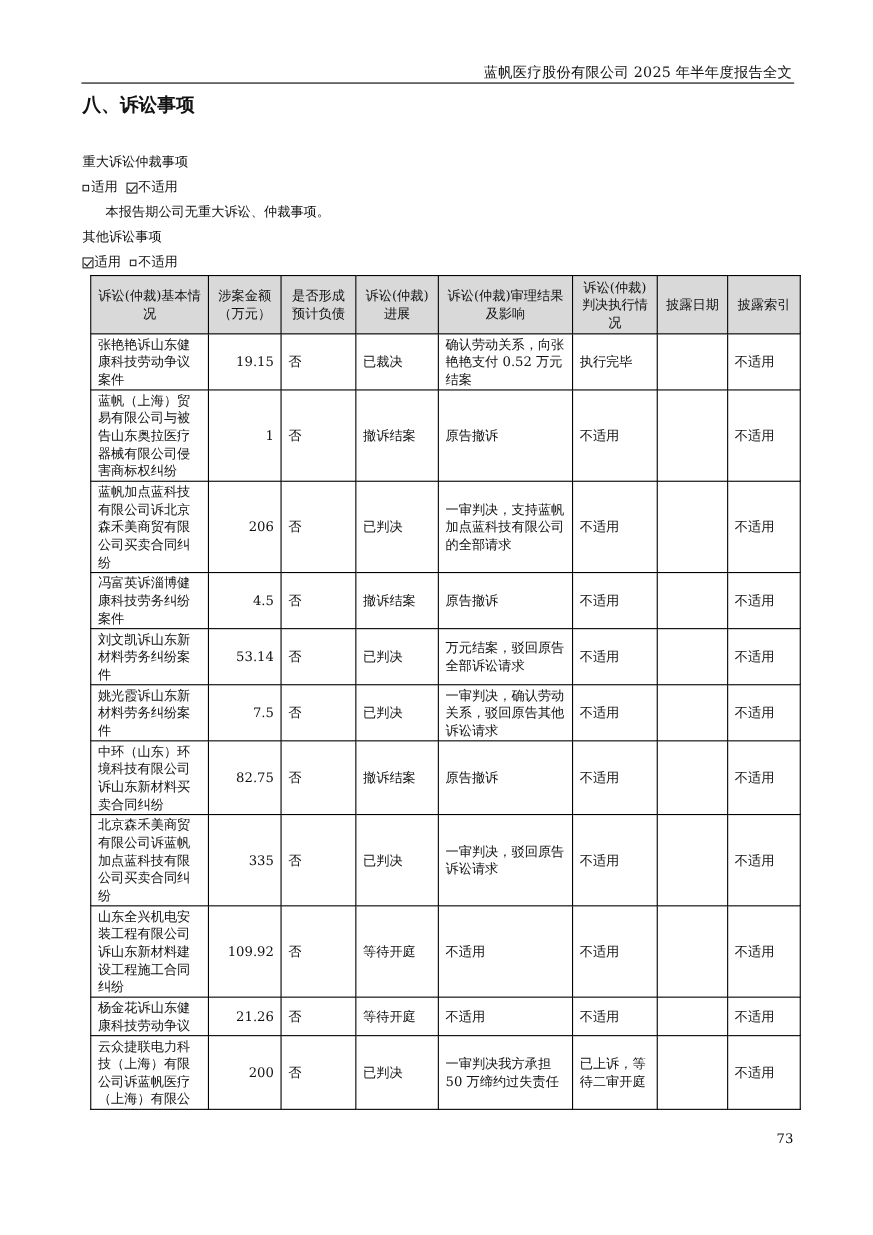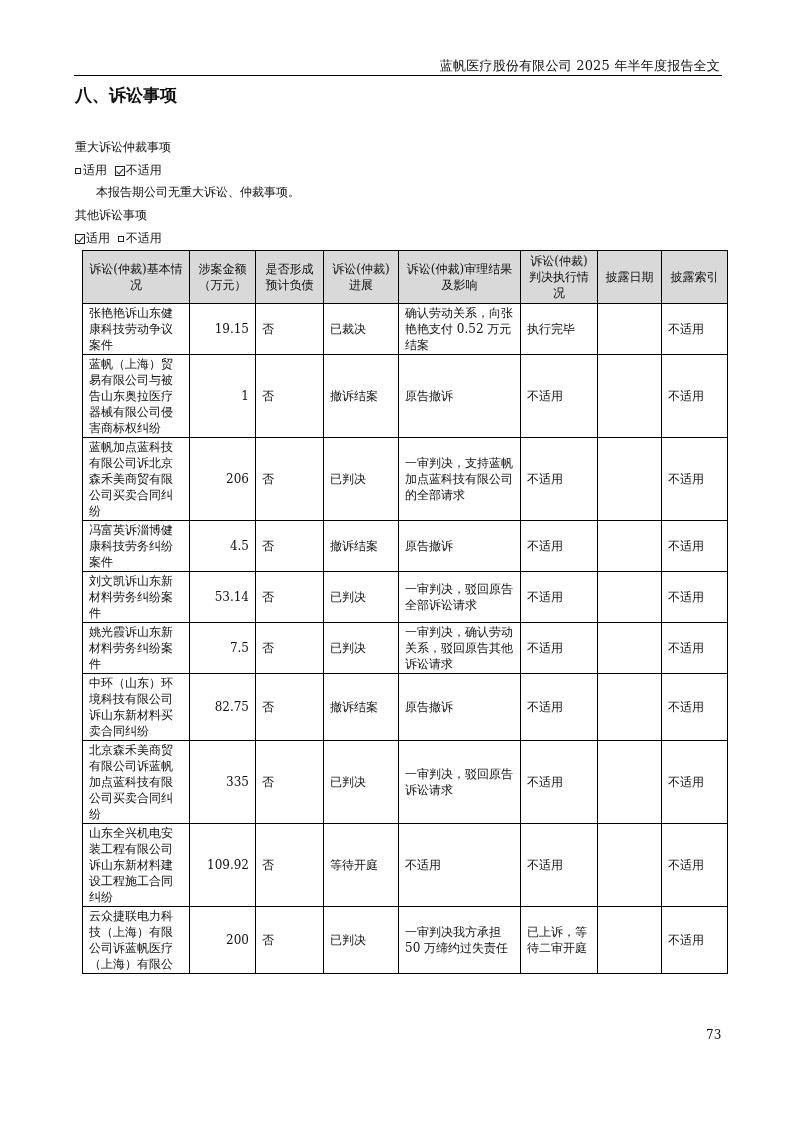--- a/index.html
+++ b/index.html
@@ -106,21 +106,21 @@
         <td>原告撤诉</td>
         <td>不适用</td>
         <td></td>
         <td>不适用</td>
       </tr>
       <tr>
         <td>刘文凯诉山东新材料劳务纠纷案件</td>
         <td class="num">53.14</td>
         <td>否</td>
         <td>已判决</td>
-        <td>一审判决，驳回原告全部诉讼请求</td>
+        <td>万元结案，驳回原告全部诉讼请求</td>
         <td>不适用</td>
         <td></td>
         <td>不适用</td>
       </tr>
       <tr>
         <td>姚光霞诉山东新材料劳务纠纷案件</td>
         <td class="num">7.5</td>
         <td>否</td>
         <td>已判决</td>
         <td>一审判决，确认劳动关系，驳回原告其他诉讼请求</td>
@@ -152,20 +152,30 @@
         <td>山东全兴机电安装工程有限公司诉山东新材料建设工程施工合同纠纷</td>
         <td class="num">109.92</td>
         <td>否</td>
         <td>等待开庭</td>
         <td>不适用</td>
         <td>不适用</td>
         <td></td>
         <td>不适用</td>
       </tr>
       <tr>
+        <td>杨金花诉山东健康科技劳动争议</td>
+        <td class="num">21.26</td>
+        <td>否</td>
+        <td>等待开庭</td>
+        <td>不适用</td>
+        <td>不适用</td>
+        <td></td>
+        <td>不适用</td>
+      </tr>
+      <tr>
         <td>云众捷联电力科技（上海）有限公司诉蓝帆医疗（上海）有限公</td>
         <td class="num">200</td>
         <td>否</td>
         <td>已判决</td>
         <td>一审判决我方承担 50 万缔约过失责任</td>
         <td>已上诉，等待二审开庭</td>
         <td></td>
         <td>不适用</td>
       </tr>
     </tbody>

